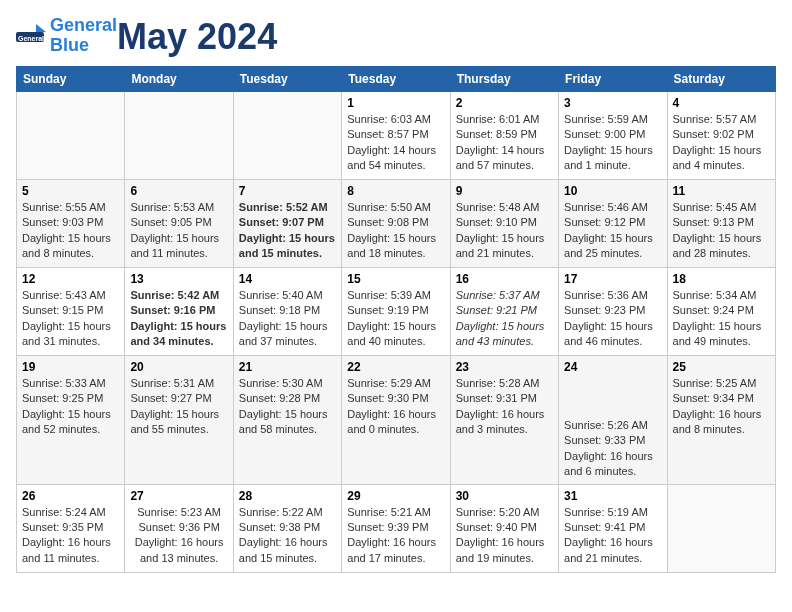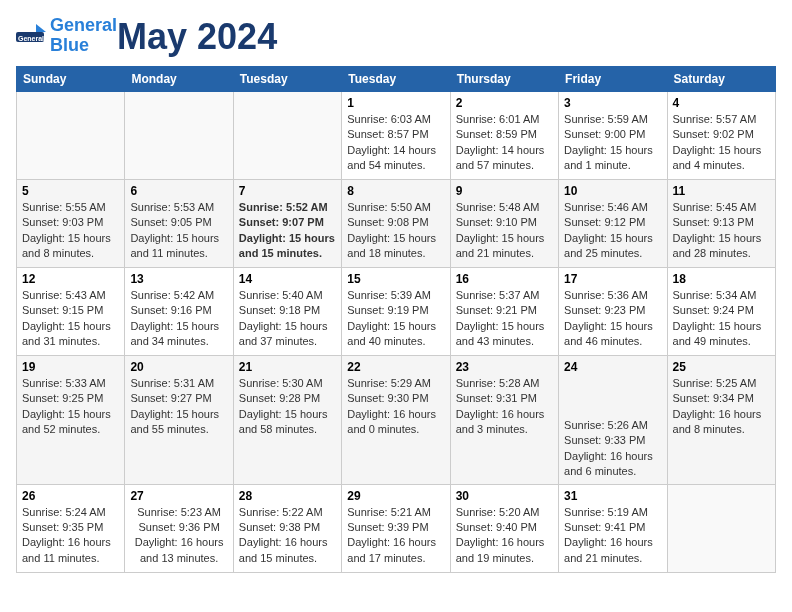--- a/index.html
+++ b/index.html
@@ -208,42 +208,42 @@
       <tr>
         <td>
           <span class="day-num">12</span>
           <div class="day-info" style="white-space: pre-line;">Sunrise: 5:43 AM
 Sunset: 9:15 PM
 Daylight: 15 hours
 and 31 minutes.</div>
         </td>
         <td>
           <span class="day-num">13</span>
-          <div class="day-info" style="white-space: pre-line;">Sunrise: 5:42 AM
+          <div class="day-info" style="white-space: pre-line; font-weight: bold;">Sunrise: 5:42 AM
 Sunset: 9:16 PM
 Daylight: 15 hours
 and 34 minutes.</div>
         </td>
         <td>
           <span class="day-num">14</span>
           <div class="day-info" style="white-space: pre-line;">Sunrise: 5:40 AM
 Sunset: 9:18 PM
 Daylight: 15 hours
 and 37 minutes.</div>
         </td>
         <td>
           <span class="day-num">15</span>
           <div class="day-info" style="white-space: pre-line;">Sunrise: 5:39 AM
 Sunset: 9:19 PM
 Daylight: 15 hours
 and 40 minutes.</div>
         </td>
         <td>
           <span class="day-num">16</span>
-          <div class="day-info" style="white-space: pre-line;">Sunrise: 5:37 AM
+          <div class="day-info" style="white-space: pre-line; font-style: italic;">Sunrise: 5:37 AM
 Sunset: 9:21 PM
 Daylight: 15 hours
 and 43 minutes.</div>
         </td>
         <td>
           <span class="day-num">17</span>
           <div class="day-info" style="white-space: pre-line;">Sunrise: 5:36 AM
 Sunset: 9:23 PM
 Daylight: 15 hours
 and 46 minutes.</div>

